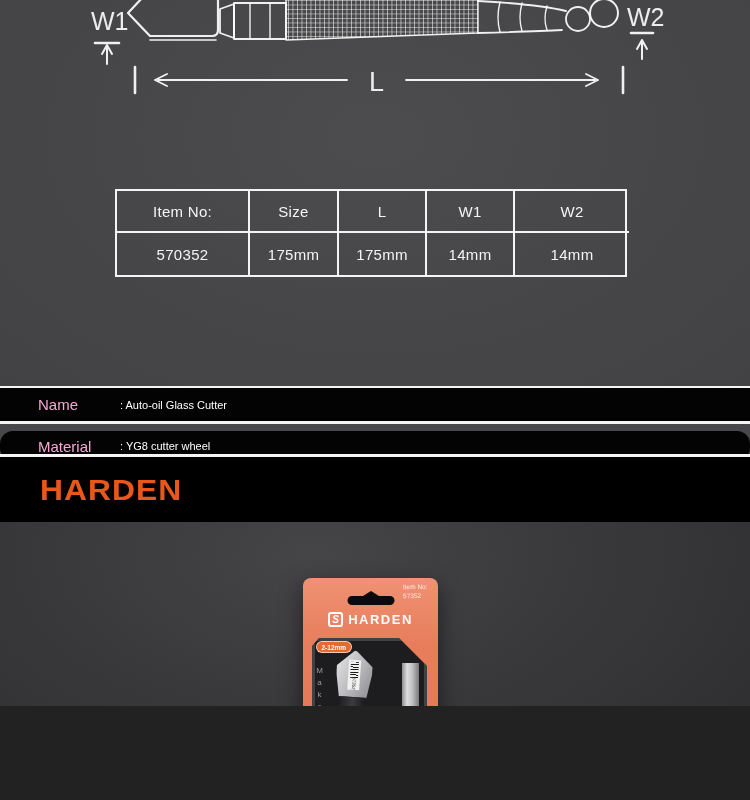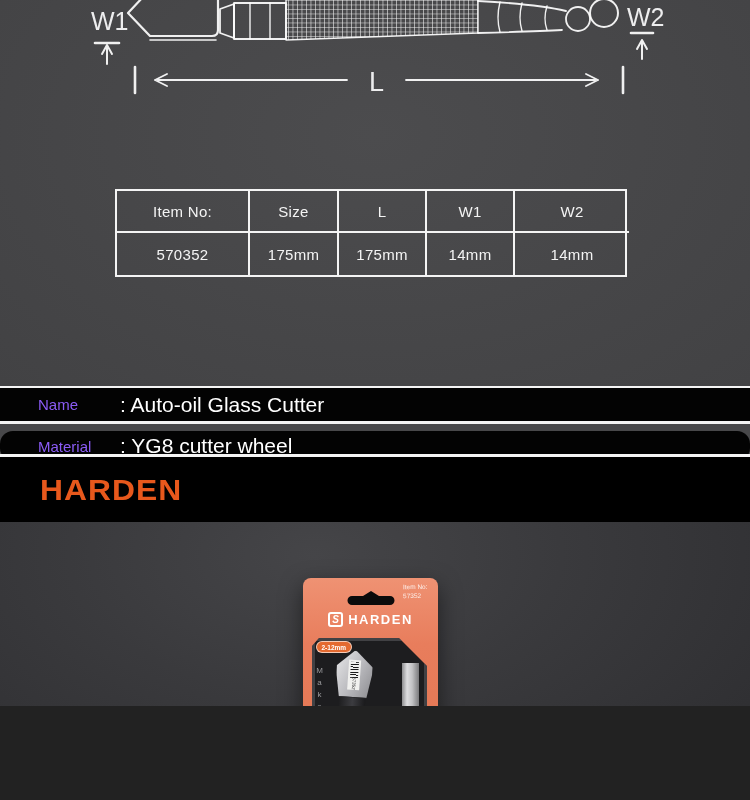--- a/index.html
+++ b/index.html
@@ -16,22 +16,22 @@
     border:2px solid #f4f4f4;}
   .spec-cell{border-right:2px solid #f4f4f4;border-bottom:2px solid #f4f4f4;
     display:flex;align-items:center;justify-content:center;
     color:#f4f4f4;font-size:15px;letter-spacing:.3px;}
   .spec-cell:nth-child(5n){border-right:none;}
   .spec-cell:nth-child(n+6){border-bottom:none;}
 
   
   .white-line{position:absolute;left:0;width:750px;background:#f4f4f4;}
   .info-bar{position:absolute;left:0;width:750px;background:#030303;display:flex;align-items:center;}
-  .info-label{position:absolute;left:38px;color:#8b5cf6;font-size:15px;}
-  .info-value{position:absolute;left:120px;color:#fff;font-size:21px;}
+  .info-label{position:absolute;left:38px;color:#f9a8d4;font-size:15px;}
+  .info-value{position:absolute;left:120px;color:#fff;font-size:11px;}
 
   
   .header-bar{position:absolute;left:0;top:457px;width:750px;height:65px;background:#000;
     display:flex;align-items:center;}
   .brand-logo{position:absolute;left:40px;font-size:30px;font-weight:800;
     letter-spacing:1px;color:#e8581c;transform:scaleX(1.06);transform-origin:left center;}
   .section-title{position:absolute;right:42px;color:#f5f5f5;font-size:26px;font-weight:400;}
 
   
   .photo-section{position:absolute;left:0;top:522px;width:750px;height:278px;

